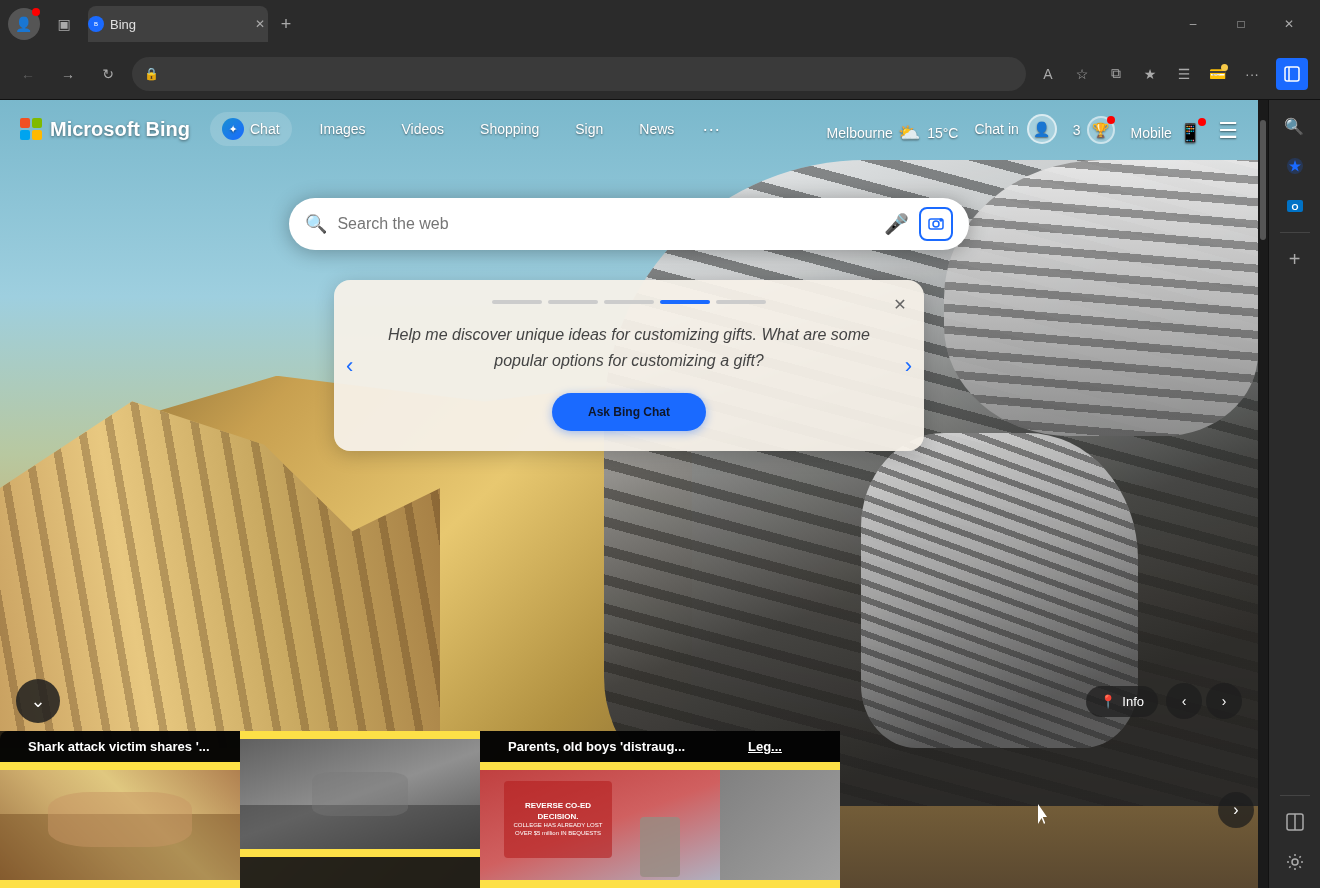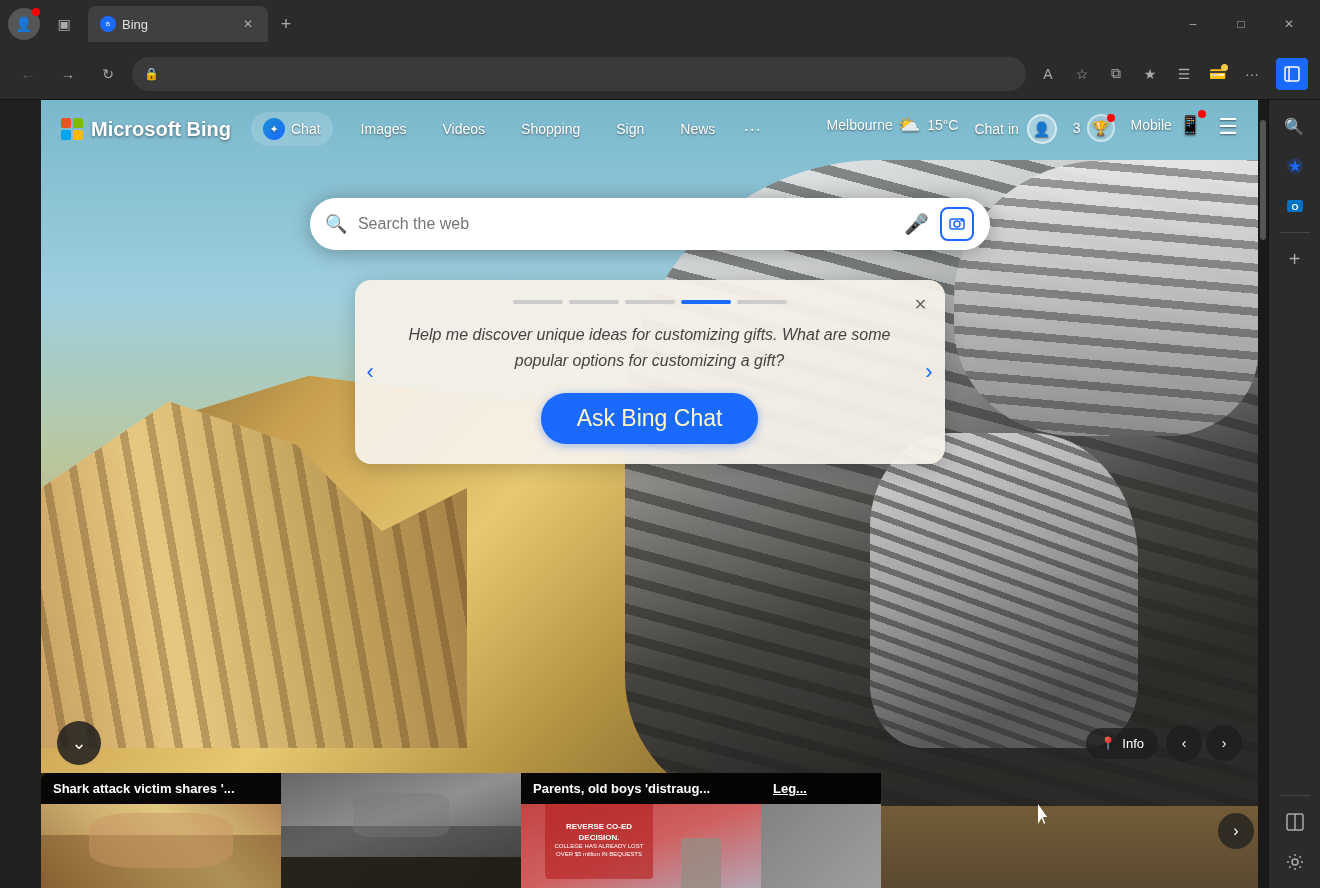--- a/index.html
+++ b/index.html
@@ -7,21 +7,21 @@
 
     
     .browser-chrome { width: 100%; height: 888px; display: flex; flex-direction: column; background: #202020; }
 
     
     .title-bar { height: 48px; background: #2b2b2b; display: flex; align-items: center; padding: 0 8px; gap: 8px; }
     .title-bar-left { display: flex; align-items: center; gap: 8px; }
     .profile-avatar { width: 32px; height: 32px; border-radius: 50%; background: #555; display: flex; align-items: center; justify-content: center; color: white; font-size: 14px; position: relative; cursor: pointer; }
     .profile-avatar .notification-dot { position: absolute; top: 0; right: 0; width: 8px; height: 8px; background: red; border-radius: 50%; }
     .tab-strip { display: flex; align-items: center; gap: 4px; flex: 1; }
-    .tab { display: flex; align-items: center; gap: 6px; background: #3a3a3a; border-radius: 8px 8px 0 0; padding: 6px 12px; min-width: 180px; max-width: 220px; height: 36px; cursor: pointer; }
+    .tab { display: flex; align-items: center; gap: 6px; background: #3a3a3a; border-radius: 8px 8px 0 0; padding: 6px 0; min-width: 180px; max-width: 220px; height: 36px; cursor: pointer; }
     .tab.active { background: #404040; }
     .tab-favicon { width: 16px; height: 16px; background: #1a6aff; border-radius: 50%; display: flex; align-items: center; justify-content: center; font-size: 8px; color: white; flex-shrink: 0; }
     .tab-title { flex: 1; font-size: 13px; color: #e0e0e0; white-space: nowrap; overflow: hidden; text-overflow: ellipsis; }
     .tab-close { width: 16px; height: 16px; border-radius: 50%; display: flex; align-items: center; justify-content: center; color: #aaa; font-size: 12px; cursor: pointer; flex-shrink: 0; }
     .new-tab-btn { width: 28px; height: 28px; display: flex; align-items: center; justify-content: center; color: #aaa; font-size: 18px; cursor: pointer; border-radius: 4px; }
     .window-controls { display: flex; align-items: center; gap: 2px; margin-left: auto; }
     .win-btn { width: 46px; height: 32px; display: flex; align-items: center; justify-content: center; color: #aaa; font-size: 12px; cursor: pointer; }
 
     
     .address-bar { height: 52px; background: #2b2b2b; display: flex; align-items: center; padding: 0 12px; gap: 8px; border-bottom: 1px solid #111; }
@@ -33,36 +33,36 @@
     .address-right-icons { display: flex; align-items: center; gap: 6px; }
     .addr-icon { width: 28px; height: 28px; display: flex; align-items: center; justify-content: center; color: #aaa; font-size: 14px; cursor: pointer; border-radius: 4px; }
     .addr-icon.notification { position: relative; }
     .addr-icon.notification::after { content: ''; position: absolute; top: 4px; right: 4px; width: 7px; height: 7px; background: #f7c948; border-radius: 50%; }
     .sidebar-toggle { width: 32px; height: 32px; border-radius: 4px; display: flex; align-items: center; justify-content: center; background: #1a6aff; color: white; font-size: 14px; cursor: pointer; margin-left: 4px; }
 
     
     .main-area { display: flex; flex: 1; position: relative; overflow: hidden; }
 
     
-    .bing-page { flex: 1; position: relative; overflow: hidden; margin-left: 41px; }
+    .bing-page { flex: 1; position: relative; overflow: hidden; }
 
     
     .bing-nav { position: relative; z-index: 10; display: flex; align-items: center; padding: 12px 20px; gap: 20px; }
     .bing-logo { display: flex; align-items: center; gap: 8px; }
     .bing-logo-squares { display: grid; grid-template-columns: 1fr 1fr; gap: 2px; width: 22px; height: 22px; }
     .bing-logo-squares div:nth-child(1) { background: #f25022; border-radius: 2px; }
     .bing-logo-squares div:nth-child(2) { background: #7fba00; border-radius: 2px; }
     .bing-logo-squares div:nth-child(3) { background: #00a4ef; border-radius: 2px; }
     .bing-logo-squares div:nth-child(4) { background: #ffb900; border-radius: 2px; }
     .bing-logo-text { font-size: 20px; color: white; font-weight: 600; text-shadow: 0 1px 3px rgba(0,0,0,0.5); }
     .bing-nav-link { color: white; font-size: 14px; text-decoration: none; padding: 4px 8px; border-radius: 4px; cursor: pointer; text-shadow: 0 1px 2px rgba(0,0,0,0.5); }
     .bing-nav-link.chat { display: flex; align-items: center; gap: 6px; background: rgba(255,255,255,0.15); padding: 6px 12px; border-radius: 20px; }
     .chat-icon-circle { width: 22px; height: 22px; background: linear-gradient(135deg, #1a8fd1, #1a6aff); border-radius: 50%; display: flex; align-items: center; justify-content: center; color: white; font-size: 11px; }
     .bing-nav-dots { color: white; font-size: 18px; cursor: pointer; text-shadow: 0 1px 2px rgba(0,0,0,0.5); }
-    .bing-nav-right { margin-left: auto; display: flex; align-items: flex-start; gap: 16px; }
+    .bing-nav-right { margin-left: auto; display: flex; align-items: flex-end; gap: 16px; }
     .weather-widget { display: flex; align-items: center; gap: 6px; color: white; font-size: 14px; text-shadow: 0 1px 2px rgba(0,0,0,0.5); }
     .weather-icon { font-size: 18px; }
     .sign-in-btn { display: flex; align-items: center; gap: 8px; color: white; font-size: 14px; cursor: pointer; text-shadow: 0 1px 2px rgba(0,0,0,0.5); }
     .sign-in-avatar { width: 30px; height: 30px; border-radius: 50%; background: rgba(255,255,255,0.3); border: 2px solid rgba(255,255,255,0.6); display: flex; align-items: center; justify-content: center; font-size: 14px; color: white; }
     .rewards-btn { display: flex; align-items: center; gap: 6px; color: white; font-size: 14px; cursor: pointer; text-shadow: 0 1px 2px rgba(0,0,0,0.5); }
     .rewards-icon { width: 28px; height: 28px; border-radius: 50%; background: rgba(255,255,255,0.2); border: 2px solid rgba(255,255,255,0.5); display: flex; align-items: center; justify-content: center; font-size: 14px; position: relative; }
     .rewards-icon .red-dot { position: absolute; top: -2px; right: -2px; width: 8px; height: 8px; background: red; border-radius: 50%; }
     .mobile-btn { display: flex; align-items: center; gap: 8px; color: white; font-size: 14px; cursor: pointer; text-shadow: 0 1px 2px rgba(0,0,0,0.5); }
     .mobile-icon { font-size: 18px; position: relative; }
     .mobile-icon .red-dot { position: absolute; top: -4px; right: -4px; width: 8px; height: 8px; background: red; border-radius: 50%; }
@@ -79,34 +79,34 @@
     
     .chat-promo-card { position: relative; z-index: 10; width: 590px; background: rgba(245, 240, 232, 0.95); border-radius: 16px; margin: 30px auto 0; padding: 20px 50px; box-shadow: 0 4px 20px rgba(0,0,0,0.2); }
     .promo-close { position: absolute; top: 12px; right: 12px; width: 24px; height: 24px; display: flex; align-items: center; justify-content: center; color: #666; font-size: 16px; cursor: pointer; }
     .promo-dots { display: flex; gap: 6px; justify-content: center; margin-bottom: 18px; }
     .promo-dot { width: 50px; height: 4px; border-radius: 2px; background: #ccc; }
     .promo-dot.active { background: #1a6aff; }
     .promo-text { text-align: center; font-style: italic; color: #444; font-size: 16px; line-height: 1.6; margin-bottom: 20px; }
     .promo-nav { position: absolute; top: 50%; transform: translateY(-50%); color: #1a6aff; font-size: 22px; cursor: pointer; }
     .promo-nav.left { left: 12px; }
     .promo-nav.right { right: 12px; }
-    .ask-bing-btn { display: block; margin: 0 auto; background: #1a6aff; color: #fef9c3; border: none; border-radius: 25px; padding: 12px 36px; font-size: 23px; font-weight: 400; cursor: pointer; box-shadow: 0 2px 10px rgba(26,106,255,0.4); }
+    .ask-bing-btn { display: block; margin: 0 auto; background: #1a6aff; color: #0f172a; border: none; border-radius: 25px; padding: 12px 36px; font-size: 12px; font-weight: 700; cursor: pointer; box-shadow: 0 2px 10px rgba(26,106,255,0.4); }
 
     
     .bottom-section { position: absolute; bottom: 0; left: 0; right: 0; z-index: 10; }
     .bottom-controls { display: flex; justify-content: space-between; align-items: center; padding: 0 16px 8px; }
     .scroll-down-btn { width: 44px; height: 44px; background: rgba(30,30,30,0.85); border-radius: 50%; display: flex; align-items: center; justify-content: center; color: white; font-size: 18px; cursor: pointer; }
     .info-btn { display: flex; align-items: center; gap: 6px; background: rgba(30,30,30,0.75); color: white; font-size: 13px; padding: 8px 14px; border-radius: 20px; cursor: pointer; }
     .carousel-nav { display: flex; gap: 4px; }
     .carousel-btn { width: 36px; height: 36px; background: rgba(30,30,30,0.75); border-radius: 50%; display: flex; align-items: center; justify-content: center; color: white; font-size: 14px; cursor: pointer; }
     .news-strip { display: flex; gap: 0; overflow: hidden; }
     .news-card { flex: 0 0 240px; background: rgba(20,20,20,0.9); color: white; cursor: pointer; position: relative; }
     .news-card:first-child { border-radius: 8px 0 0 0; }
-    .news-card-header { padding: 8px 12px; font-size: 13px; font-weight: 600; white-space: nowrap; overflow: hidden; text-overflow: ellipsis; background: rgba(0,0,0,0.8); }
-    .news-card-img { width: 100%; height: 84px; object-fit: cover; background: #ef4444; display: flex; align-items: center; justify-content: flex-start; overflow: hidden; }
+    .news-card-header { padding: 8px 28px; font-size: 13px; font-weight: 600; white-space: nowrap; overflow: hidden; text-overflow: ellipsis; background: rgba(0,0,0,0.8); }
+    .news-card-img { width: 100%; height: 126px; object-fit: cover; background: #fde047; display: flex; align-items: center; justify-content: flex-start; overflow: hidden; }
     .news-img-placeholder { width: 100%; height: 110px; }
     .prev-news-btn { position: absolute; left: 0; top: 50%; transform: translateY(-50%); width: 36px; height: 36px; background: rgba(30,30,30,0.75); border-radius: 50%; display: flex; align-items: center; justify-content: center; color: white; font-size: 16px; cursor: pointer; margin-left: 4px; }
     .next-news-btn { position: absolute; right: 0; top: 50%; transform: translateY(-50%); width: 36px; height: 36px; background: rgba(30,30,30,0.75); border-radius: 50%; display: flex; align-items: center; justify-content: center; color: white; font-size: 16px; cursor: pointer; margin-right: 4px; }
     .news-strip-wrap { position: relative; }
 
     
     .right-sidebar { width: 52px; background: #2b2b2b; display: flex; flex-direction: column; align-items: center; padding: 8px 0; gap: 4px; border-left: 1px solid #111; }
     .sidebar-icon { width: 36px; height: 36px; border-radius: 8px; display: flex; align-items: center; justify-content: center; color: #aaa; font-size: 16px; cursor: pointer; }
     .sidebar-icon.blue { color: #1a6aff; }
     .sidebar-icon.outlook { color: #0072c6; font-size: 14px; }

